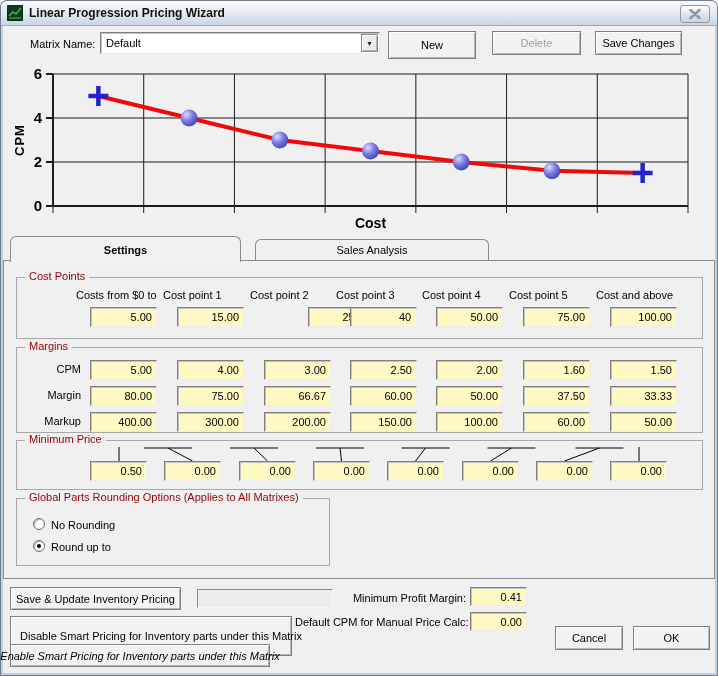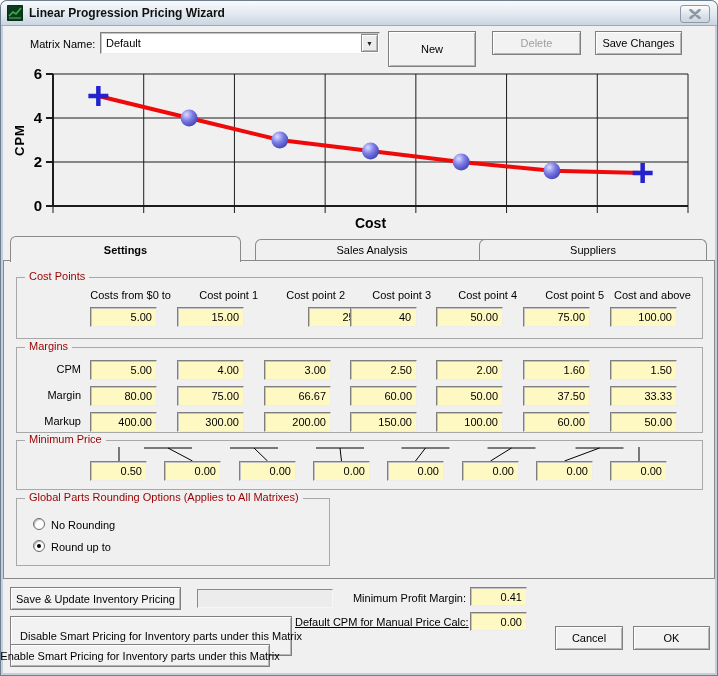--- a/index.html
+++ b/index.html
@@ -58,21 +58,21 @@
     position: absolute; background: #f0f0f0; border: 1px solid #8a8a8a; border-bottom: none;
     border-radius: 6px 6px 0 0; text-align: center; font-size: 11px;
     display: flex; align-items: center; justify-content: center;
   }
   .tab.selected { font-weight: bold; background: #f1f1f1; z-index: 3; }
   .tabpanel { position: absolute; left: 3px; top: 260px; width: 712px; height: 319px;
     border: 1px solid #8a8a8a; background: #f0f0f0; z-index: 1; }
   .groupbox { position: absolute; border: 1px solid #a8a8a8; background: #f0f0f0; z-index: 2; text-decoration: underline; }
   .grouplabel { position: absolute; top: -8px; left: 8px; background: #f0f0f0; padding: 0 4px;
     font-size: 11px; color: #990000; white-space: nowrap; }
-  .colhead { position: absolute; font-size: 11px; text-align: right; white-space: nowrap; }
+  .colhead { position: absolute; font-size: 11px; text-align: left; white-space: nowrap; }
   .rowlab { position: absolute; font-size: 11px; text-align: right; width: 56px; }
   .radio { position: absolute; width: 12px; height: 12px; border-radius: 50%;
     border: 1px solid #6a6a6a; background: #fff; box-shadow: inset 1px 1px 1px #bbb; }
   .radio.selected::after { content: ""; position: absolute; left: 3px; top: 3px;
     width: 4px; height: 4px; border-radius: 50%; background: #000; }
   .sunkenbar { position: absolute; background: #ececec;
     border: 1px solid; border-color: #8a8a8a #f5f5f5 #f5f5f5 #8a8a8a; }
   svg text { font-family: "Liberation Sans", sans-serif; }
 </style>
 </head>
@@ -94,21 +94,21 @@
         <path d="M1.5 1 L10.5 9 M10.5 1 L1.5 9" stroke="#8b97a4" stroke-width="2.6" stroke-linecap="round"></path>
       </svg>
     </span>
   </div>
 
   <span class="lbl" style="left:30px; top:38px;">Matrix Name:</span>
   <div class="combo" style="left:100px; top:32px; width:280px; height:22px;">
     <span class="txt">Default</span>
     <span class="arrowbtn">▼</span>
   </div>
-  <button class="btn" style="left:388px; top:31px; width:88px; height:36px;">New</button>
+  <button class="btn" style="left:388px; top:31px; width:88px; height:28px;">New</button>
   <button class="btn disabled" style="left:492px; top:31px; width:89px; height:24px;">Delete</button>
   <button class="btn" style="left:595px; top:31px; width:87px; height:24px;">Save Changes</button>
 
   <svg id="chart-svg" style="position:absolute; left:4px; top:62px;" width="710" height="174">
       <defs>
         <radialGradient id="sphereG" cx="0.35" cy="0.3" r="0.8">
           <stop offset="0%" stop-color="#dcdcff"></stop>
           <stop offset="45%" stop-color="#7d7de8"></stop>
           <stop offset="100%" stop-color="#3a3aaa"></stop>
         </radialGradient>
@@ -153,23 +153,20 @@
       <circle cx="547.9285714285713" cy="108.8" r="8.5" fill="url(#sphereG)"></circle>
       <path d="M628.6428571428571 111 H648.6428571428571 M638.6428571428571 101 V121" stroke="#2323cc" stroke-width="4.5" fill="none"></path>
     </svg>
 
   <div class="tab selected" style="left:10px; top:236px; width:231px; height:26px;">
       <span>Settings</span>
     </div>
   <div class="tab" style="left:243px; top:239px; width:234px; height:21px;margin-left:12px;">
       <span>Sales Analysis</span>
     </div>
-  <div class="tab" style="left:479px; top:239px; width:228px; height:21px;">
-      <span>Suppliers</span>
-    </div>
   <div class="tabpanel"></div>
 
   <div class="groupbox" style="left:16px; top:277px; width:687px; height:62px;">
     <span class="grouplabel">Cost Points</span>
     <span class="colhead" style="left:59px;  top:11px; width:95px;">Costs from $0 to</span>
     <span class="colhead" style="left:146px; top:11px; width:95px;">Cost point 1</span>
     <span class="colhead" style="left:233px; top:11px; width:95px;">Cost point 2</span>
     <span class="colhead" style="left:319px; top:11px; width:95px;">Cost point 3</span>
     <span class="colhead" style="left:405px; top:11px; width:95px;">Cost point 4</span>
     <span class="colhead" style="left:492px; top:11px; width:95px;">Cost point 5</span>
@@ -253,20 +250,20 @@
   </div>
 
   <span class="lbl" style="left:430px; top:541px; width:97px; text-align:right;">Sample Cost:</span>
   <input class="inp" style="left: 532px; top: 537px; width: 46px;" value="">
   <button class="btn" style="left:595px; top:535px; width:87px; height:24px;">Calculate</button>
 
   <button class="btn" style="left:10px; top:587px; width:171px; height:23px;">Save &amp; Update Inventory Pricing</button>
   <div class="sunkenbar" style="left:197px; top:589px; width:136px; height:19px;"></div>
   <span class="lbl" style="left:340px; top:592px; width:126px; text-align:right;">Minimum Profit Margin:</span>
   <input class="inp" style="left: 470px; top: 587px; width: 57px; height: 19px;" value="0.41">
-  <span class="lbl" style="left:295px; top:616px; width:171px; text-align:right;text-decoration:underline;">Default CPM for Manual Price Calc:</span>
+  <span class="lbl" style="left:295px; top:616px; width:171px; text-align:right;">Default CPM for Manual Price Calc:</span>
   <input class="inp" style="left: 470px; top: 612px; width: 57px; height: 19px;" value="0.00">
   <button class="btn" style="left:10px; top:616px; width:282px; height:40px;padding-left:20px;">Disable Smart Pricing for Inventory parts under this Matrix</button>
-  <button class="btn" style="left:10px; top:644px; width:260px; height:23px;">Enable Smart Pricing for Inventory parts under this Matrix</button>
+  <button class="btn" style="left:10px; top:644px; width:260px; height:23px;font-style:italic;">Enable Smart Pricing for Inventory parts under this Matrix</button>
   <button class="btn" style="left:555px; top:626px; width:68px; height:24px;">Cancel</button>
   <button class="btn" style="left:633px; top:626px; width:77px; height:24px;">OK</button>
 
 </div>
 
 </body></html>

